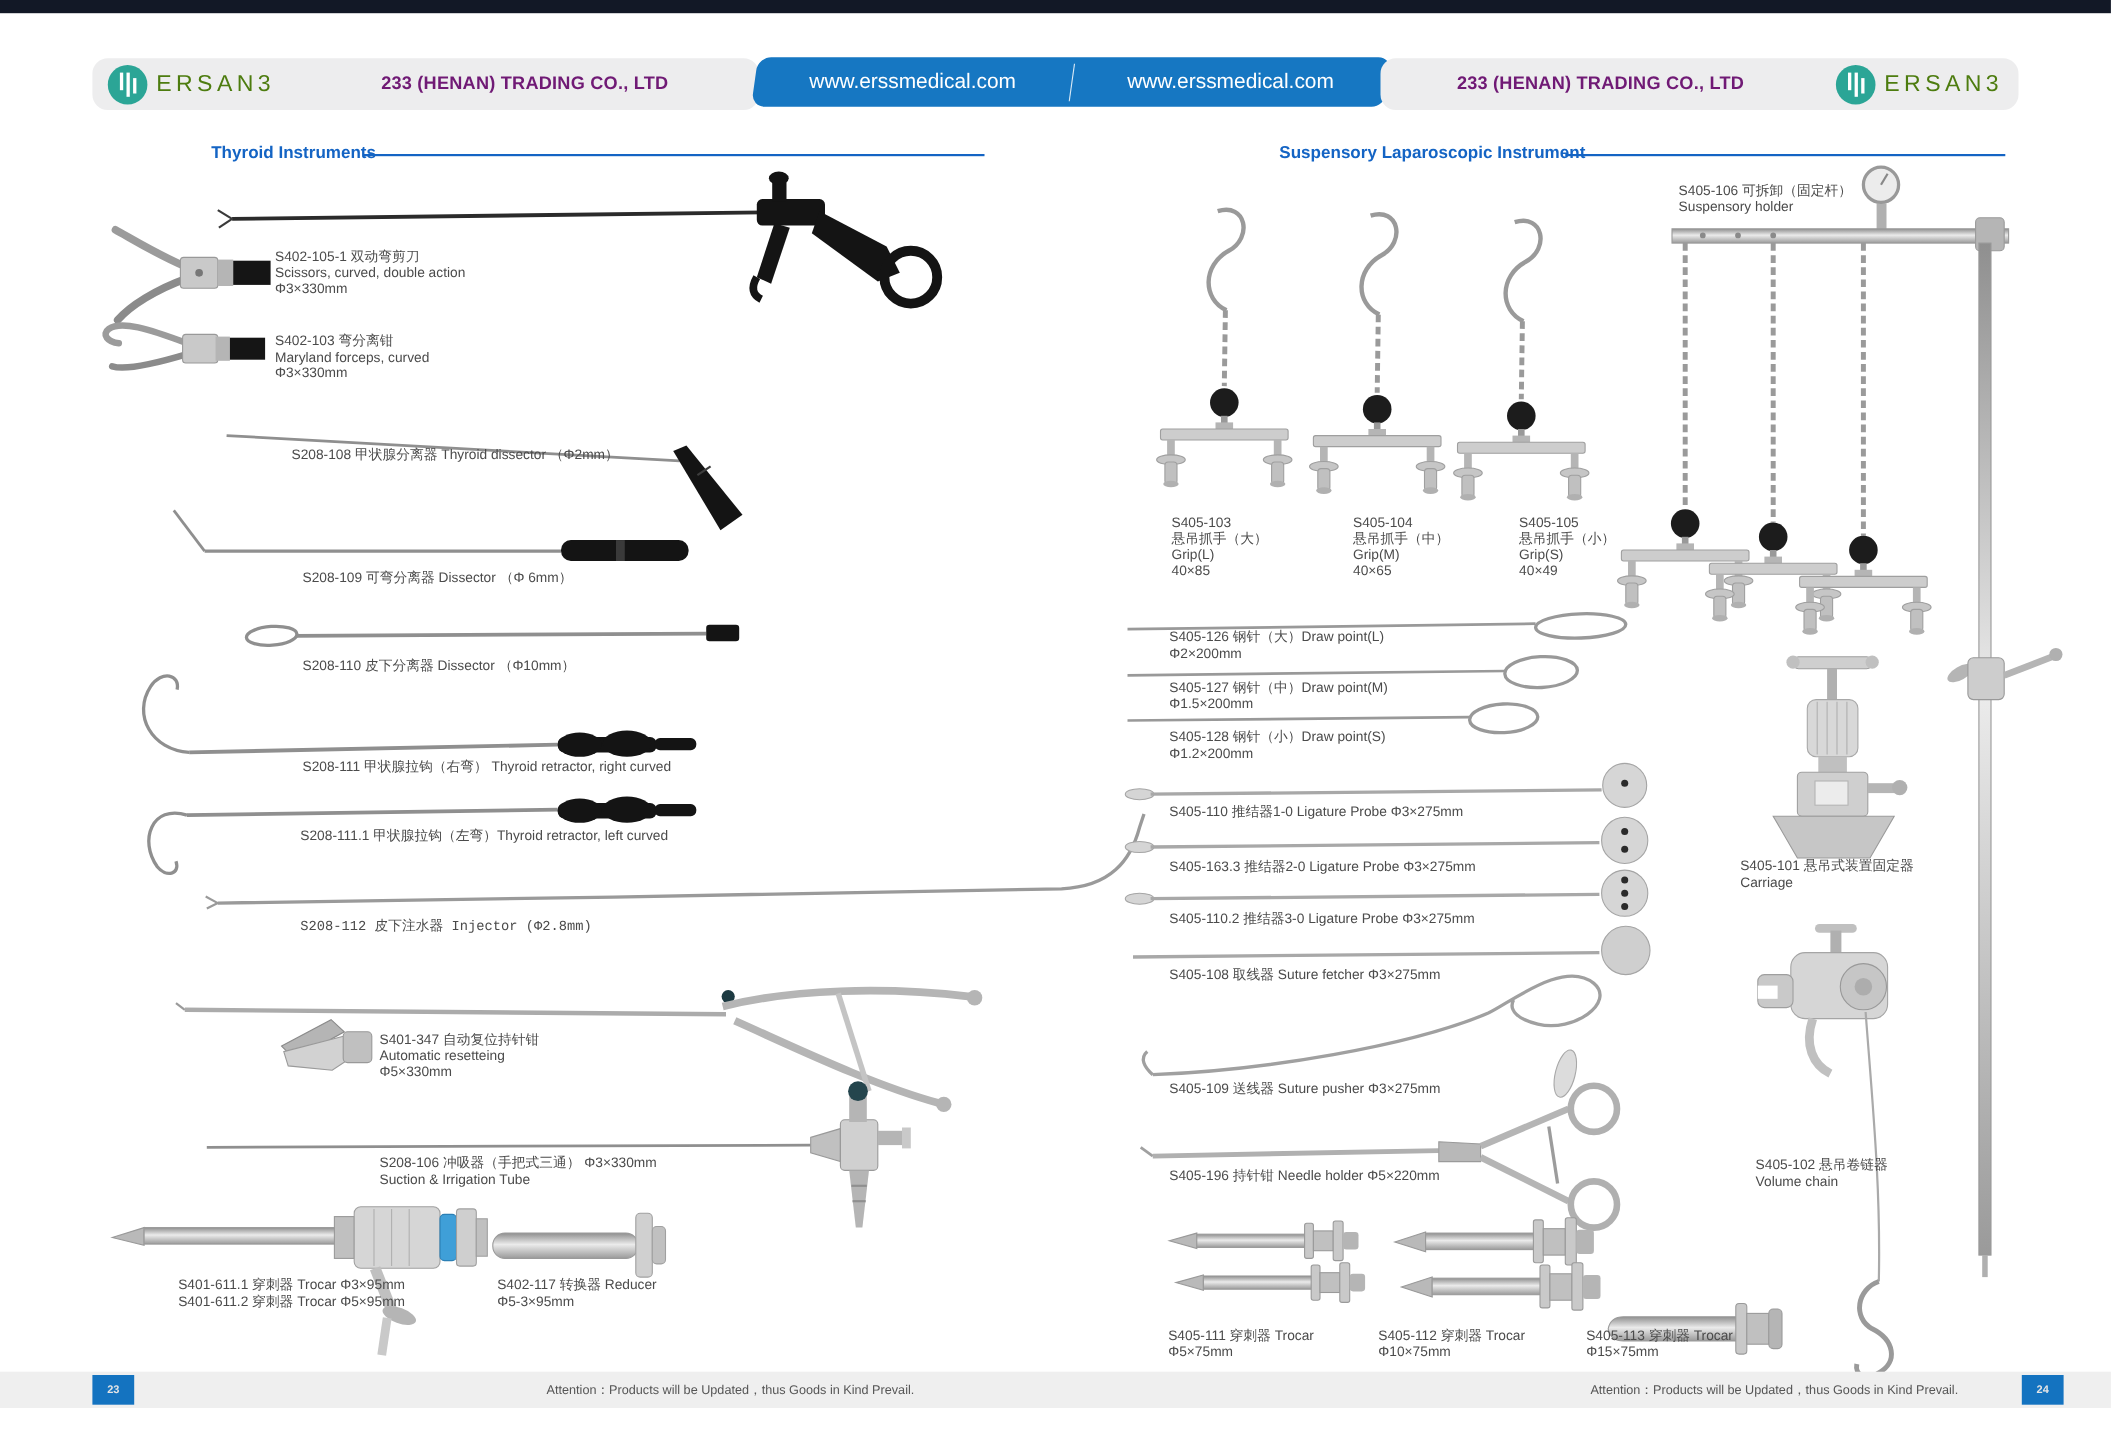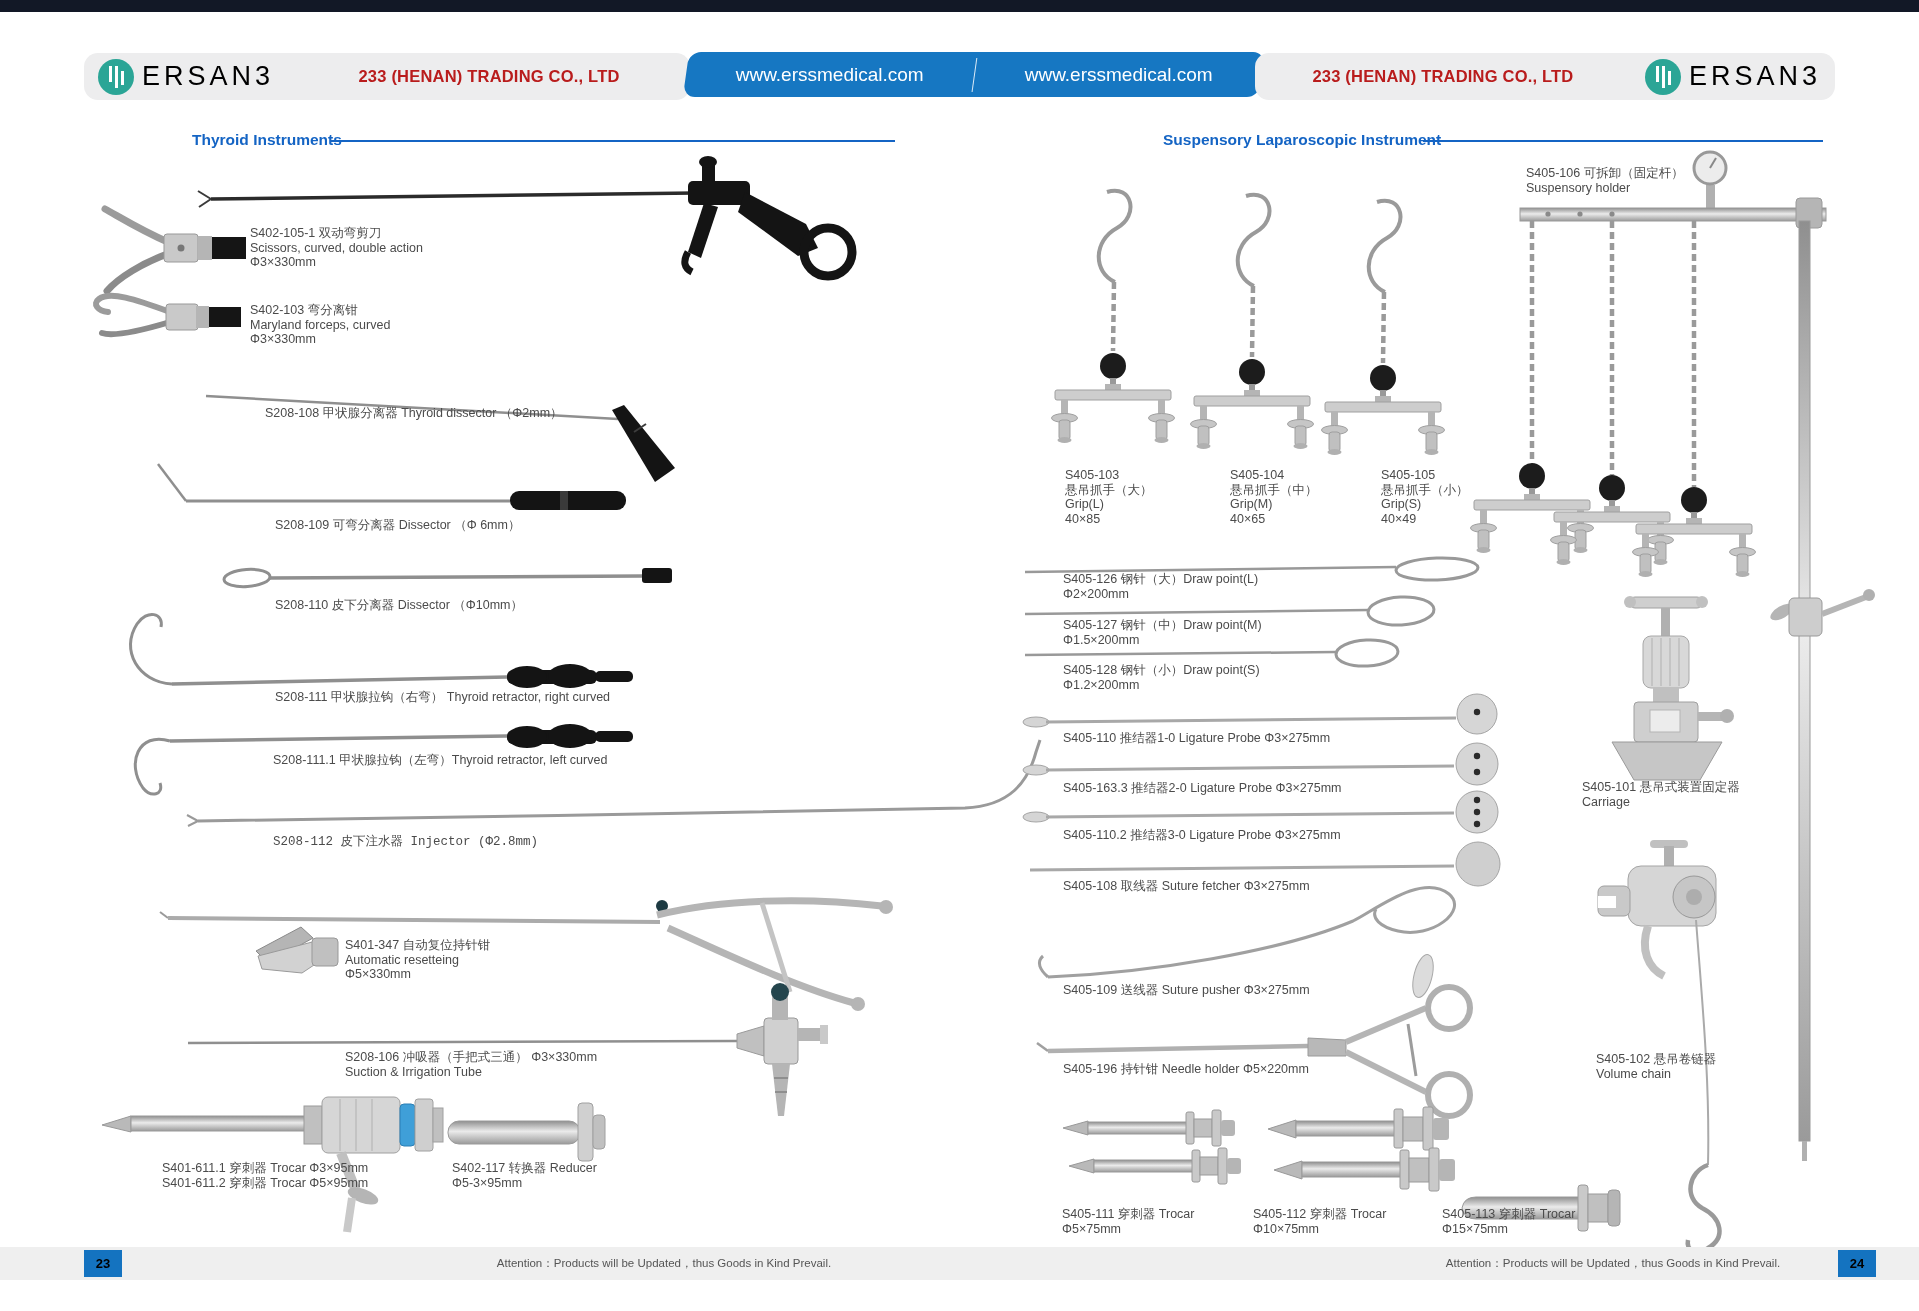--- a/index.html
+++ b/index.html
@@ -10,39 +10,39 @@
   .pill{position:absolute;top:53px;height:47px;background:#ededee;border-radius:14px;
         display:flex;align-items:center;}
   .pill-left{left:84px;width:606px;}
   .pill-right{left:1255px;width:580px;}
   .logo{display:flex;align-items:center;gap:8px;padding:0 14px;}
   .logo-circle{width:36px;height:36px;border-radius:50%;background:#2ba596;position:relative;flex:0 0 auto;}
   .logo-circle i{position:absolute;top:7px;width:3px;background:#fff;}
   .logo-circle i:nth-child(1){left:11px;height:16px;}
   .logo-circle i:nth-child(2){left:17px;height:22px;}
   .logo-circle i:nth-child(3){left:23px;height:14px;top:12px;}
-  .logo-word{font-size:27px;letter-spacing:4px;color:#000000;font-weight:400;}
-  .company{flex:1;text-align:center;font-size:16.5px;font-weight:700;color:#b91c1c;letter-spacing:.2px;}
+  .logo-word{font-size:21px;letter-spacing:4px;color:#4d7c0f;font-weight:400;}
+  .company{flex:1;text-align:center;font-size:16.5px;font-weight:700;color:#701a75;letter-spacing:.2px;}
   .ribbon{position:absolute;left:686px;top:52px;width:576px;height:45px;background:#1677c2;
           border-radius:12px;transform:skewX(-8deg);display:flex;align-items:center;}
   .ribbon .site{flex:1;text-align:center;color:#fff;font-size:19px;transform:skewX(8deg);}
   .ribbon .divider{width:1px;height:34px;background:rgba(255,255,255,.85);}
   
   .section-title{position:absolute;font-size:15.5px;font-weight:700;color:#1464c4;white-space:nowrap;}
   .title-line{position:absolute;height:2px;background:#1464c4;}
   
   .label{position:absolute;font-size:12.5px;line-height:14.5px;color:#4b4b4b;white-space:nowrap;}
   .label div{white-space:nowrap;}
   
   .draw{position:absolute;}
   
   .footerband{position:absolute;left:0;top:1247px;width:1919px;height:33px;background:#efefef;}
   .attention{position:absolute;top:1256px;font-size:11.5px;color:#555;transform:translateX(-50%);white-space:nowrap;}
-  .pagenum{position:absolute;top:1250px;width:38px;height:27px;background:#1473c0;color:#000000;
-           font-size:13px;font-weight:700;display:flex;align-items:center;justify-content:center;}
+  .pagenum{position:absolute;top:1250px;width:38px;height:27px;background:#1473c0;color:#e5e5e5;
+           font-size:10px;font-weight:700;display:flex;align-items:center;justify-content:center;}
 </style>
 </head>
 <body>
 
 <div id="page">
 
   <div class="topbar"></div>
 
   <div class="pill pill-left">
     <div class="logo">

